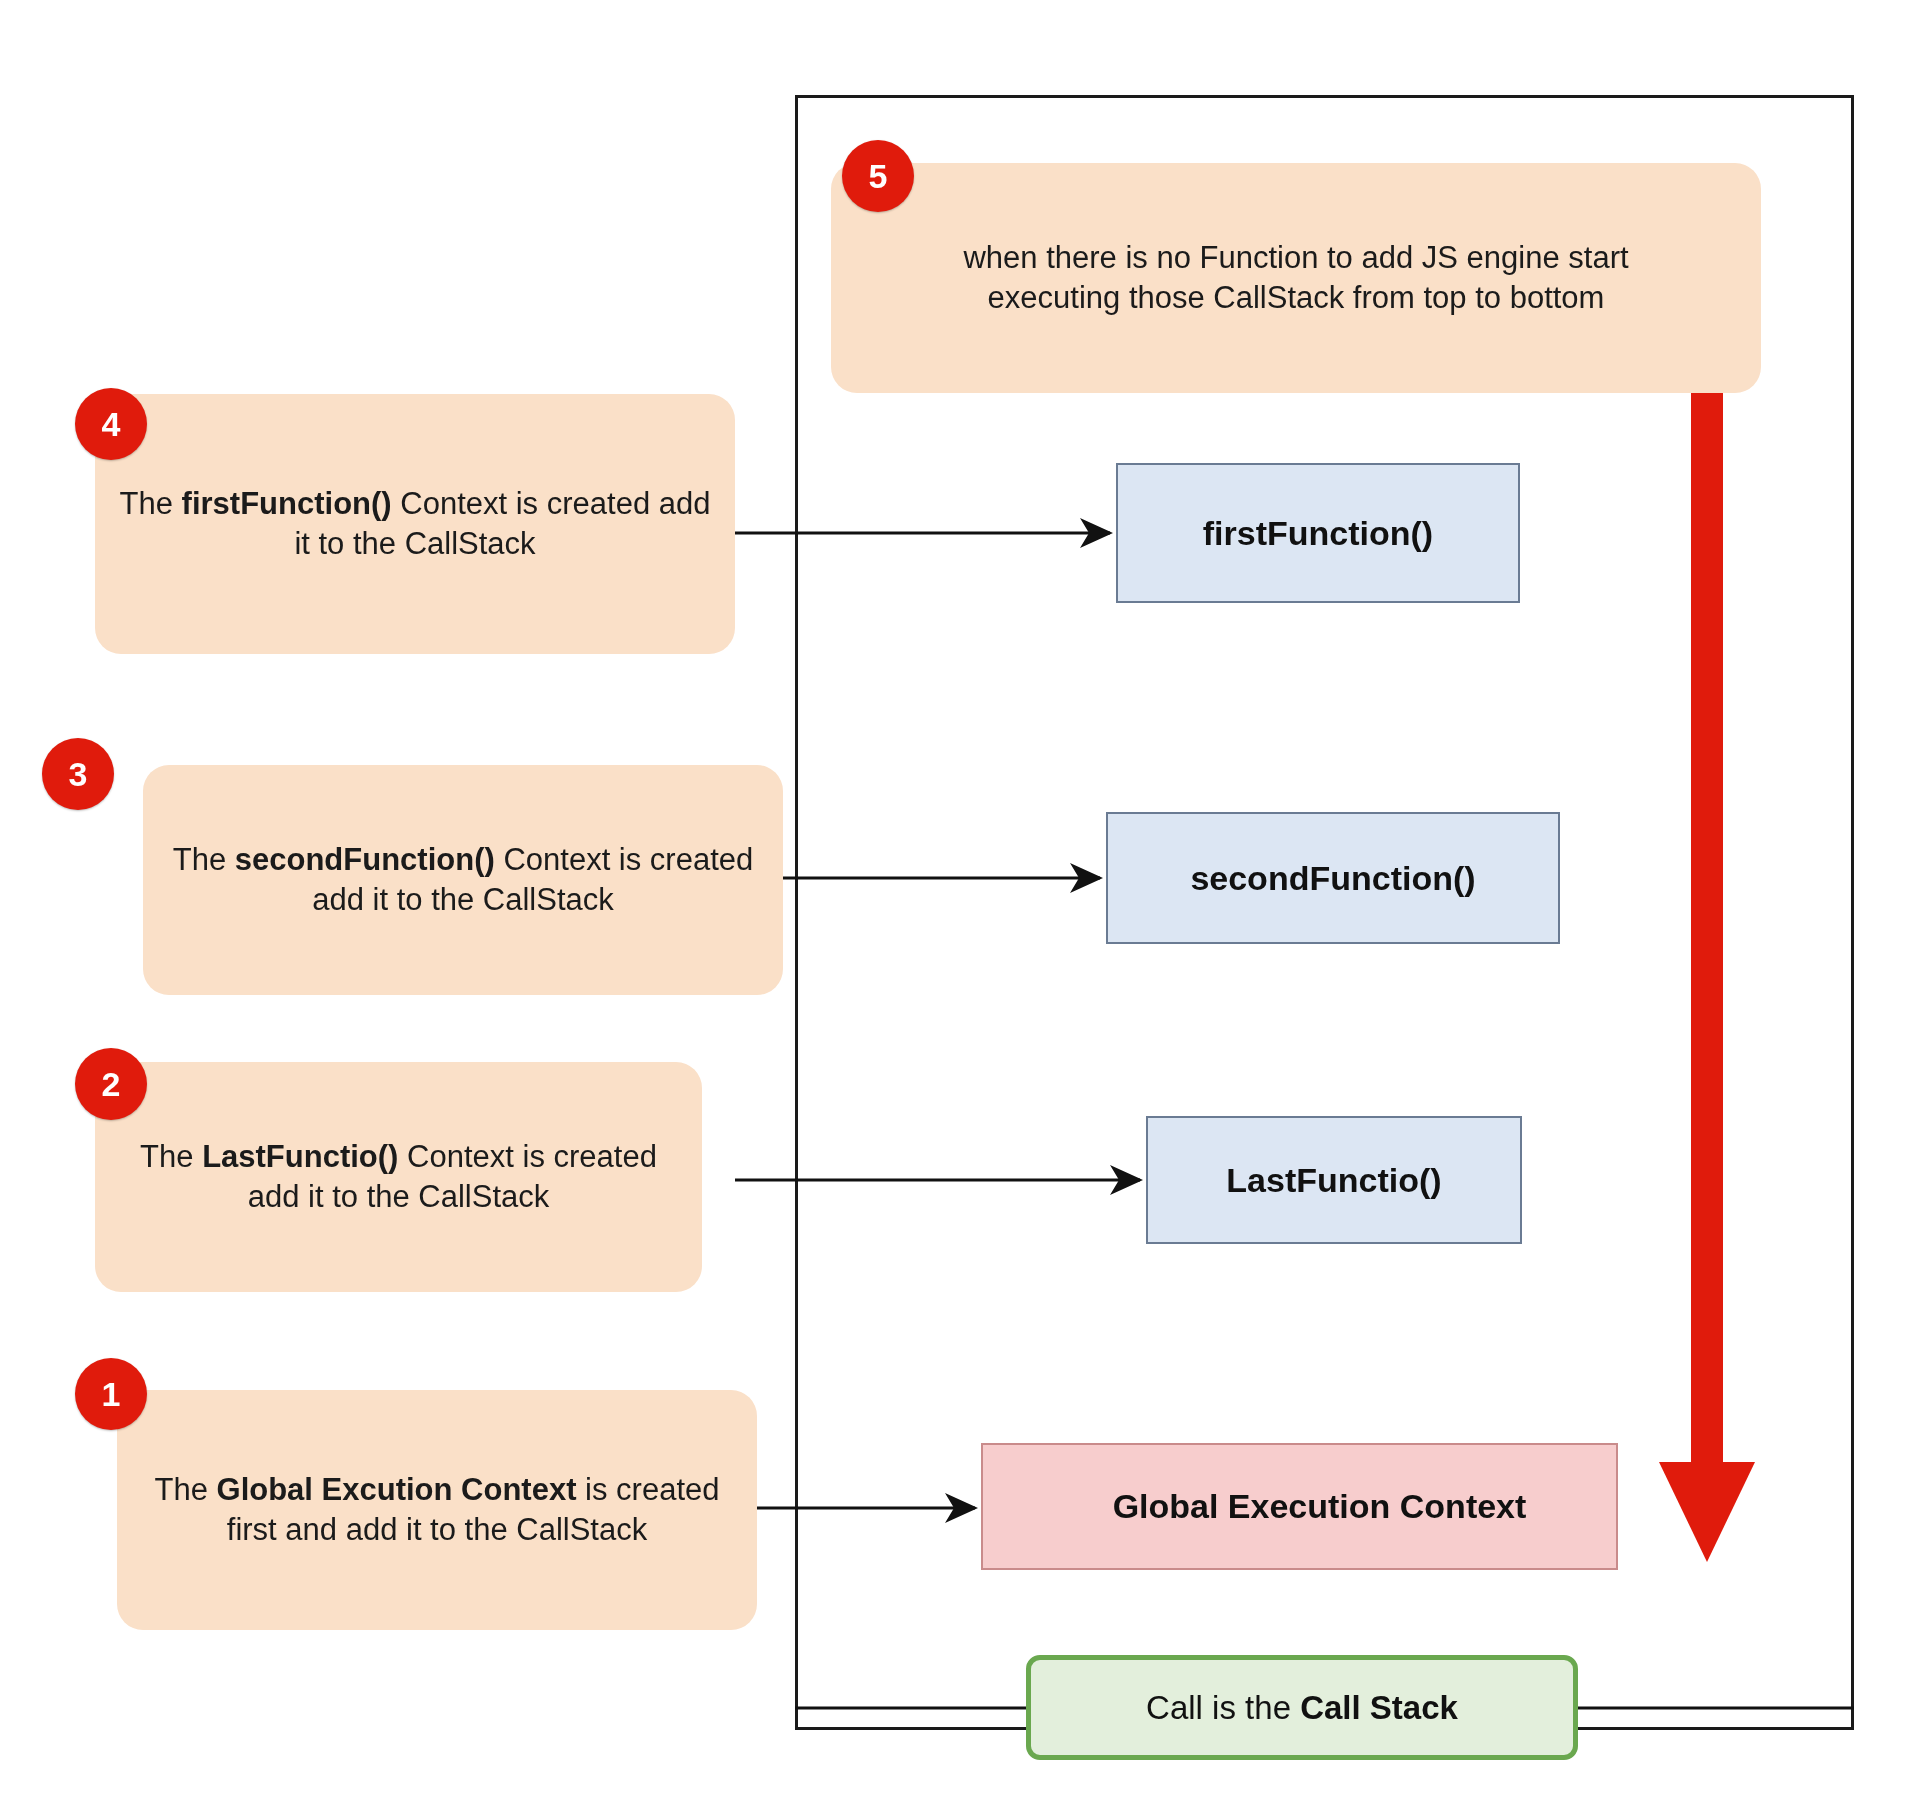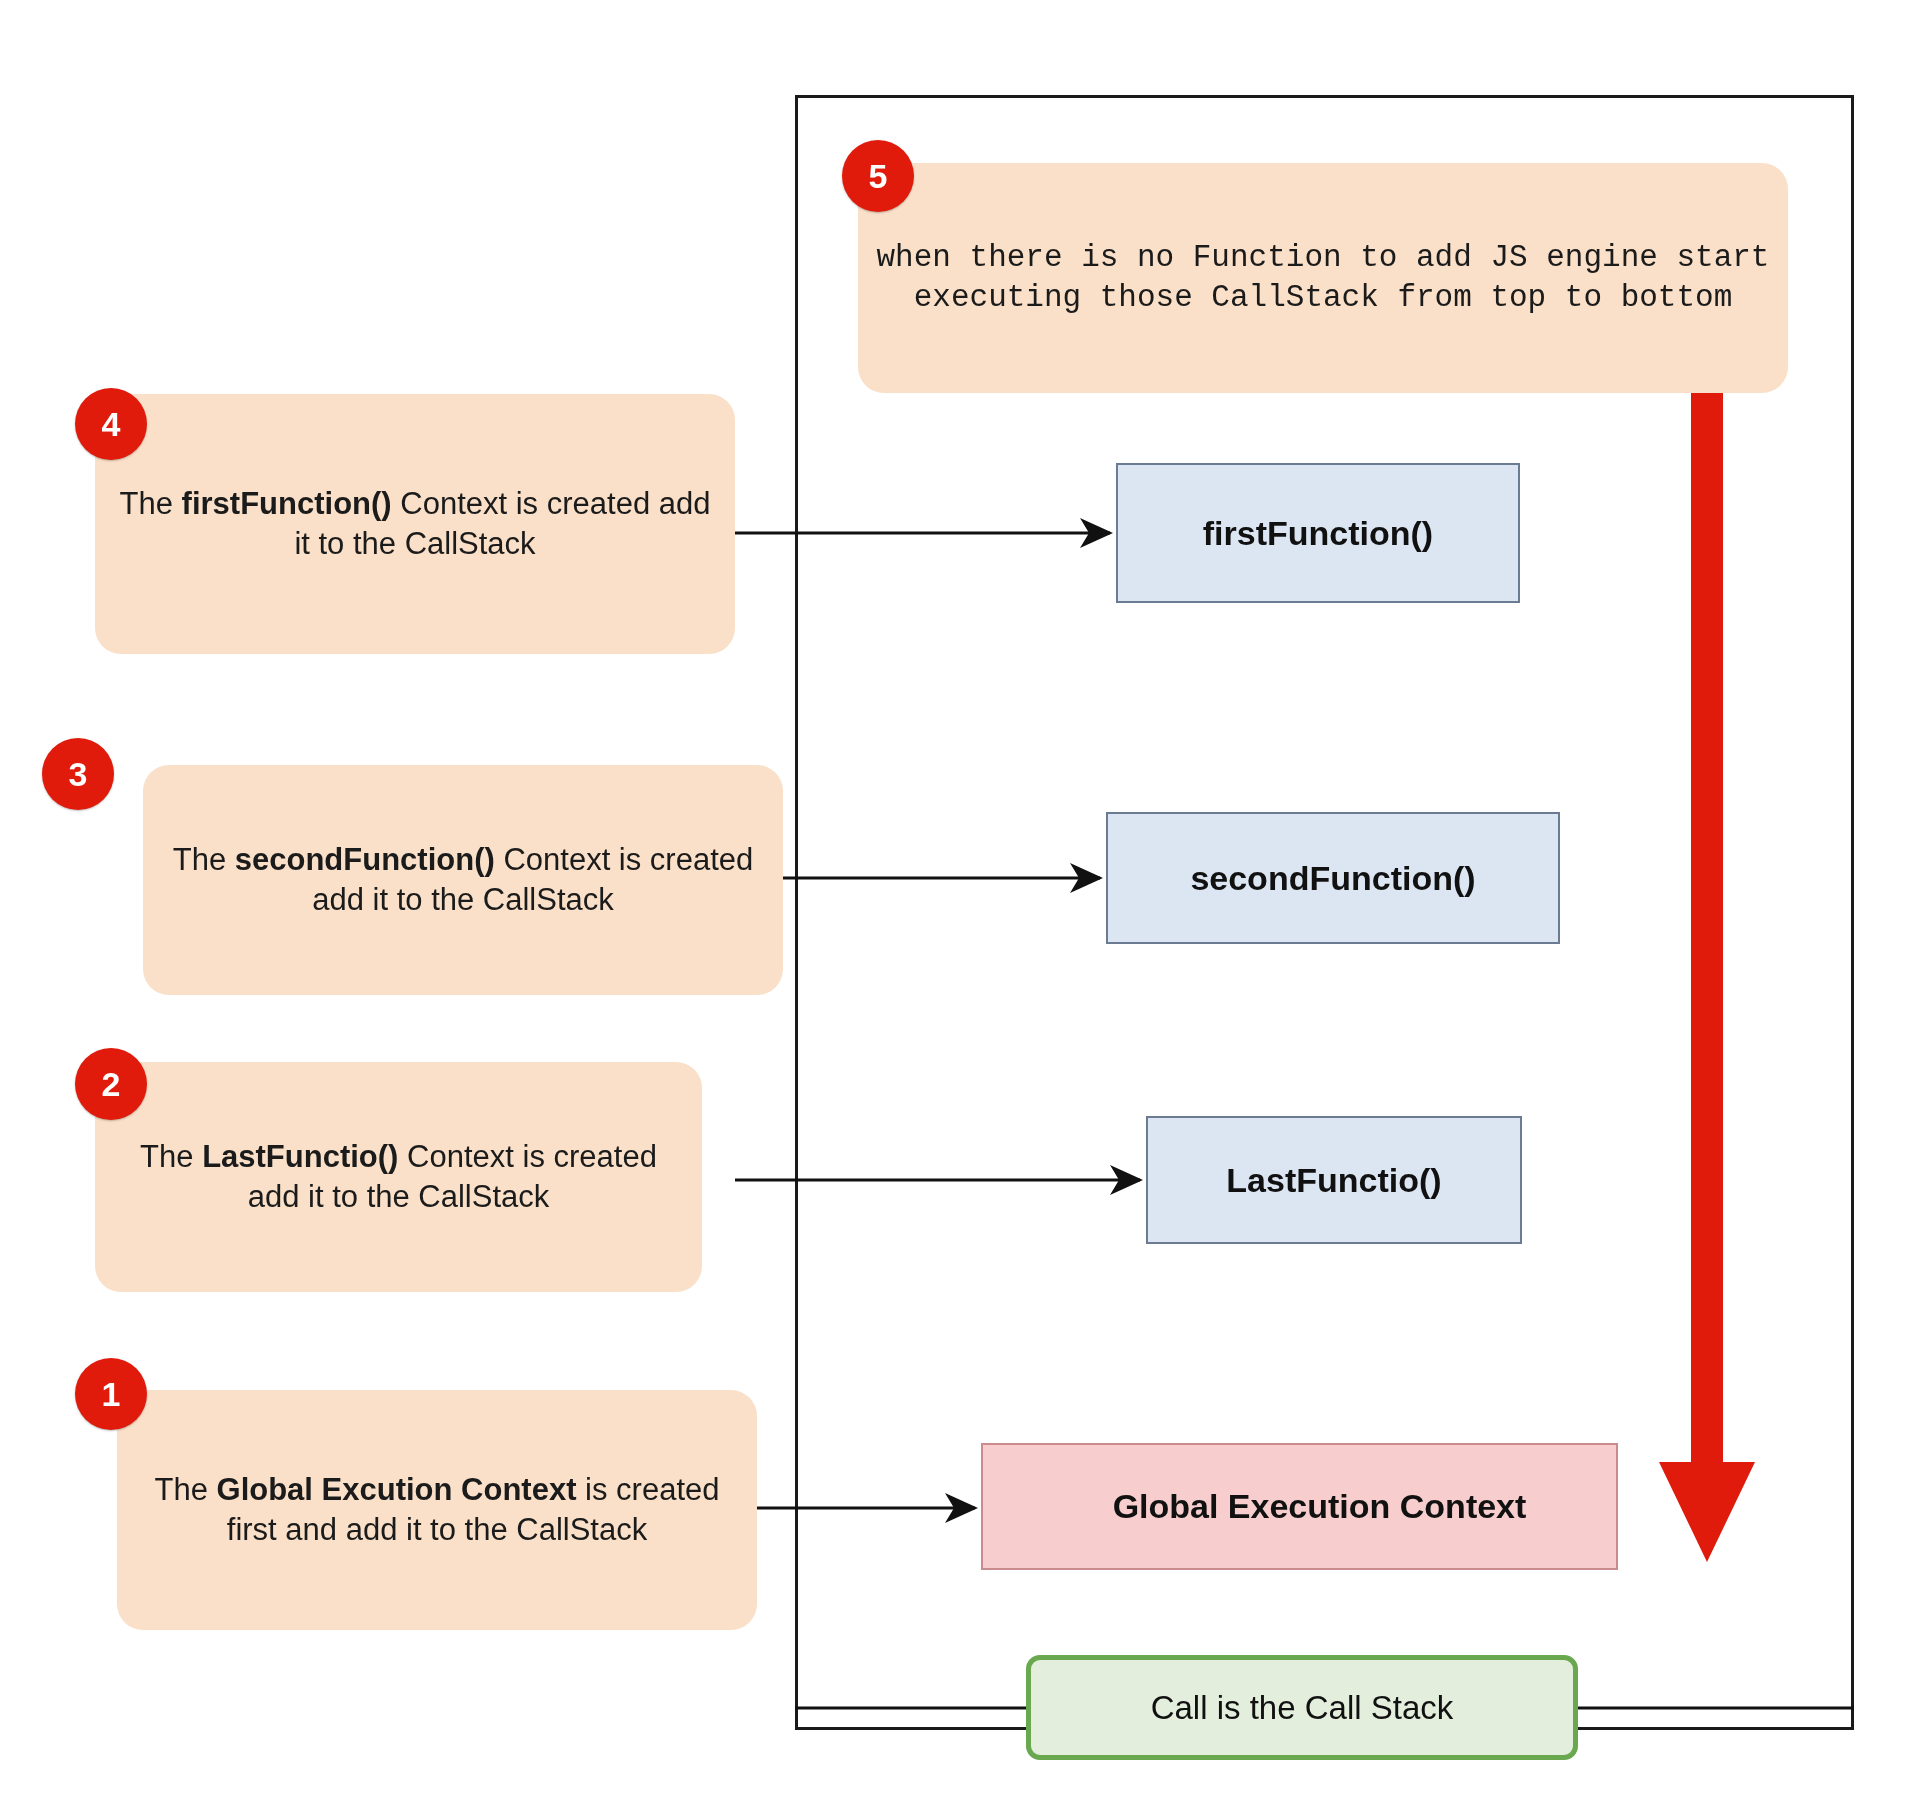--- a/index.html
+++ b/index.html
@@ -91,21 +91,21 @@
     box-sizing: border-box;
     background: #e3efdc;
     border: 5px solid #6aa84f;
     border-radius: 14px;
     display: flex;
     align-items: center;
     justify-content: center;
     font-size: 33px;
     color: #111111;
   }
-  .legend-box b { font-weight: normal; }
+  .legend-box b { font-weight: bold; }
 
   
   svg.wires {
     position: absolute;
     left: 0; top: 0;
     width: 1920px;
     height: 1807px;
     pointer-events: none;
   }
 </style>
@@ -136,21 +136,21 @@
 
     <g>
       <rect x="1691" y="372" width="32" height="1100" fill="#e01b0c"></rect>
       <path d="M1659,1462 L1755,1462 L1707,1562 Z" fill="#e01b0c"></path>
     </g>
   </svg>
 
   <div class="badge" style="left:842px; top:140px;">
     <span>5</span>
   </div>
-  <div class="callout" style="left:858px; top:163px; width:930px; height:230px;font-family:Liberation Mono, monospace;">
+  <div class="callout" style="left:831px; top:163px; width:930px; height:230px;">
     <span class="txt">
       <span>when there is no Function to add JS engine start</span><br>
       <span>executing those CallStack from top to bottom</span>
     </span>
   </div>
 
   <div class="badge" style="left:75px; top:388px;">
     <span>4</span>
   </div>
   <div class="callout" style="left:95px; top:394px; width:640px; height:260px;">

